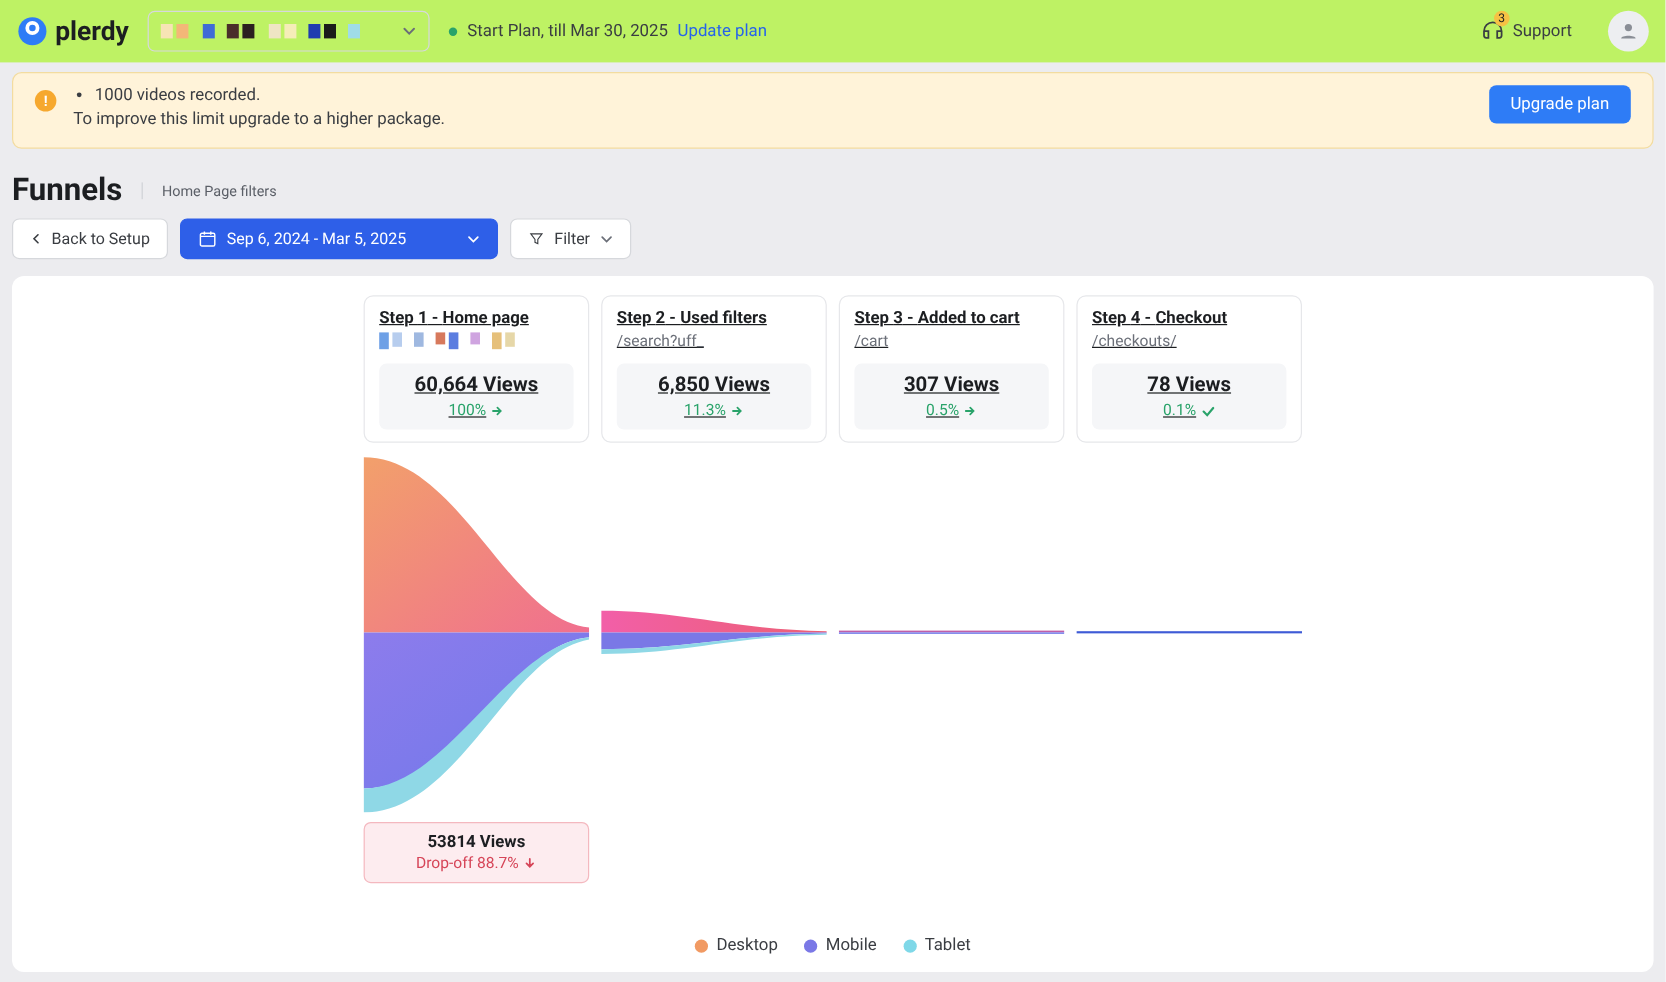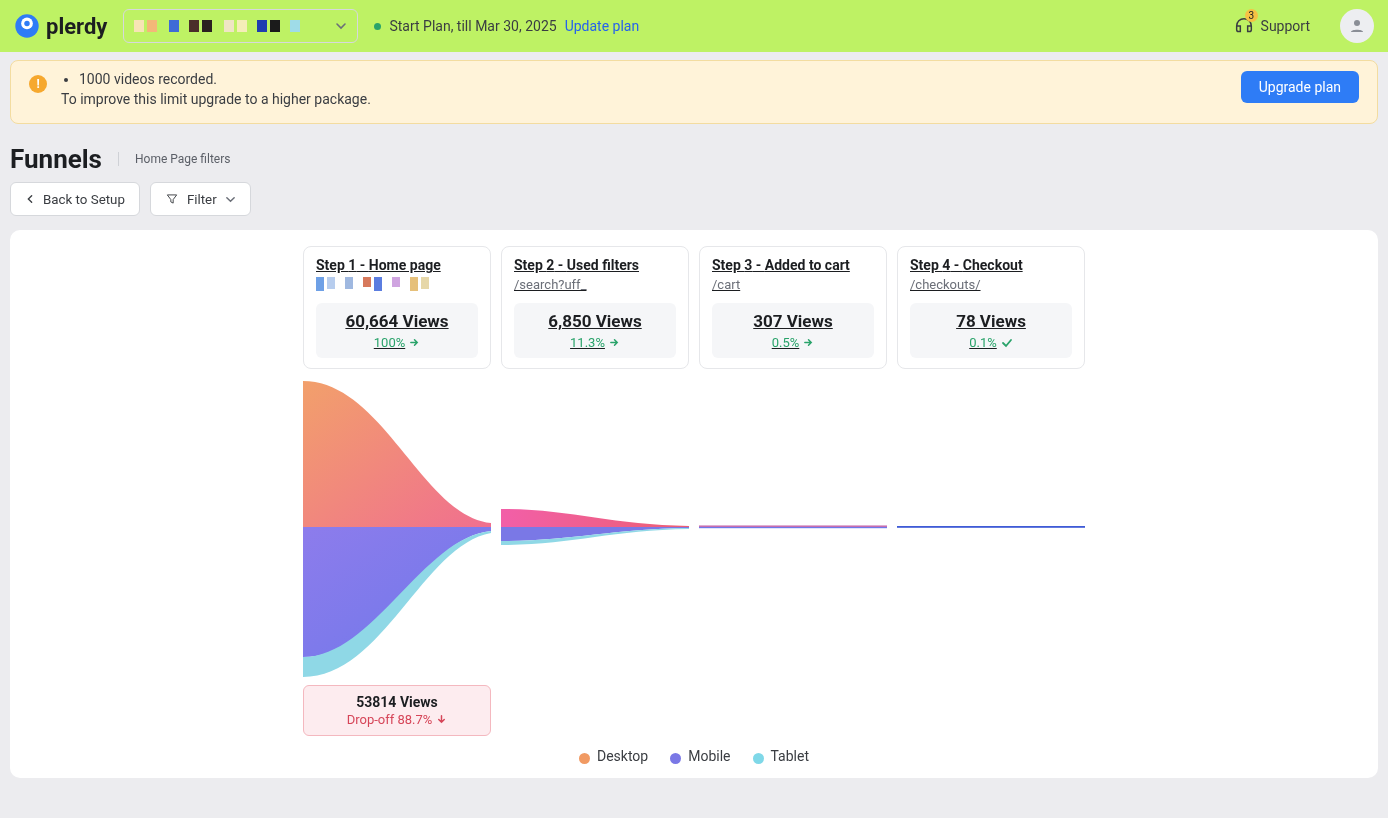--- a/index.html
+++ b/index.html
@@ -35,21 +35,21 @@
 .step-title{font-weight:700;font-size:14px;color:#1c1e21;}
 .step-path{color:#6b6f78;font-size:13px;margin-top:4px;min-height:18px;}
 .views-box{background:#f5f6f8;border-radius:6px;text-align:center;padding:8px 4px;margin-top:8px;}
 .views-big{font-weight:700;font-size:17px;}
 .pct{color:#29a36a;font-size:13px;margin-top:4px;display:flex;align-items:center;justify-content:center;gap:4px;}
 .funnel-area{height:300px;position:relative;margin-top:8px;}
 .drop{border:1px solid #f4b8bf;background:#fdecef;border-radius:6px;text-align:center;padding:8px 4px;margin-top:8px;}
 .drop .dv{font-weight:700;font-size:14px;color:#1c1e21;}
 .drop .dp{color:#d64558;font-size:13px;margin-top:2px;display:flex;align-items:center;justify-content:center;gap:4px;}
 .legend{display:flex;gap:22px;justify-content:center;padding:12px 0 4px;color:#3a3d42;}
-.legend .item{display:flex;align-items:flex-end;gap:7px;}
+.legend .item{display:flex;align-items:center;gap:7px;margin-top:32px;}
 .legend .sw{width:11px;height:11px;border-radius:50%;display:inline-block;}
 svg{display:block;}
 .path-blocks{display:flex;gap:3px;}
 .path-blocks span{width:8px;height:12px;display:inline-block;}
 </style>
 </head>
 <body>
 
 <div class="topbar">
   <div class="logo">
@@ -119,20 +119,30 @@
   <div class="sub">Home Page filters</div>
 </div>
 
 <div class="ctrl-row">
   <button class="btn">
     <svg width="10" height="10" viewBox="0 0 12 12">
         <path d="M8 2L4 6l4 4" stroke="#3a3d42" stroke-width="1.6" fill="none" stroke-linecap="round"></path>
       </svg>
     <span>Back to Setup</span>
   </button>
+  <button class="btn primary" style="width:265px;justify-content:flex-start;">
+    <svg width="16" height="16" viewBox="0 0 24 24">
+        <rect x="3" y="5" width="18" height="16" rx="2" fill="none" stroke="#fff" stroke-width="1.8"></rect>
+        <path d="M3 9h18M8 3v4M16 3v4" stroke="#fff" stroke-width="1.8"></path>
+      </svg>
+    <span>Sep 6, 2024 - Mar 5, 2025</span>
+    <svg width="11" height="11" viewBox="0 0 12 12" style="margin-left:auto">
+        <path d="M2 4l4 4 4-4" stroke="#fff" stroke-width="1.6" fill="none" stroke-linecap="round"></path>
+      </svg>
+  </button>
   <button class="btn">
     <svg width="14" height="14" viewBox="0 0 24 24">
         <path d="M4 5h16l-6 8v6l-4-2v-4z" fill="none" stroke="#3a3d42" stroke-width="1.6"></path>
       </svg>
     <span>Filter</span>
     <svg width="11" height="11" viewBox="0 0 12 12">
         <path d="M2 4l4 4 4-4" stroke="#6b6f78" stroke-width="1.6" fill="none" stroke-linecap="round"></path>
       </svg>
   </button>
 </div>

